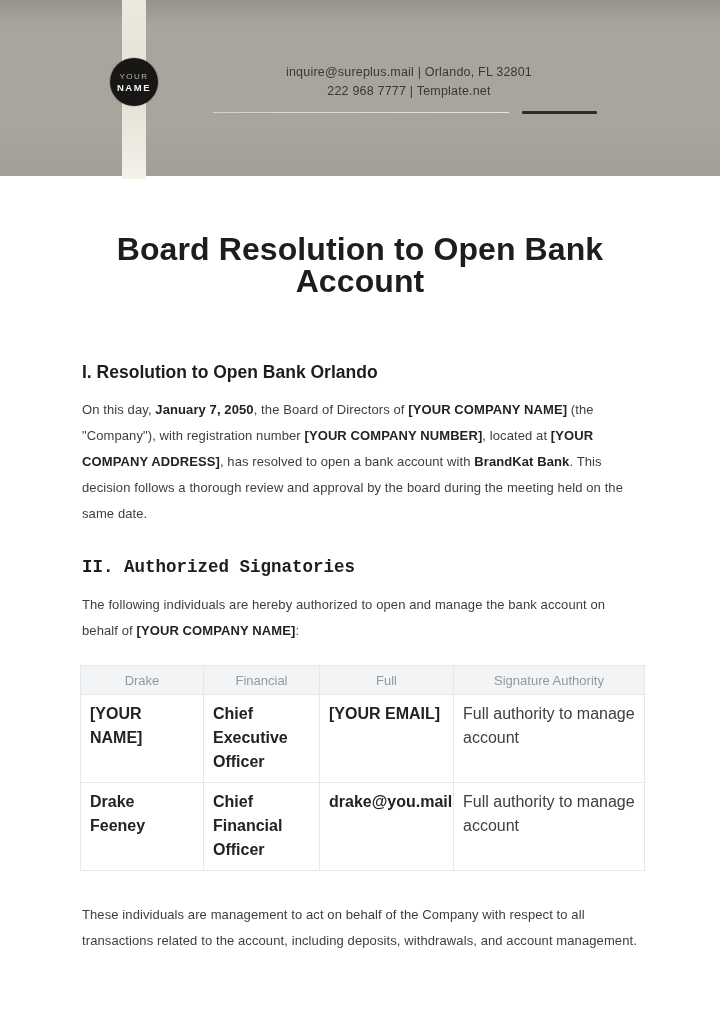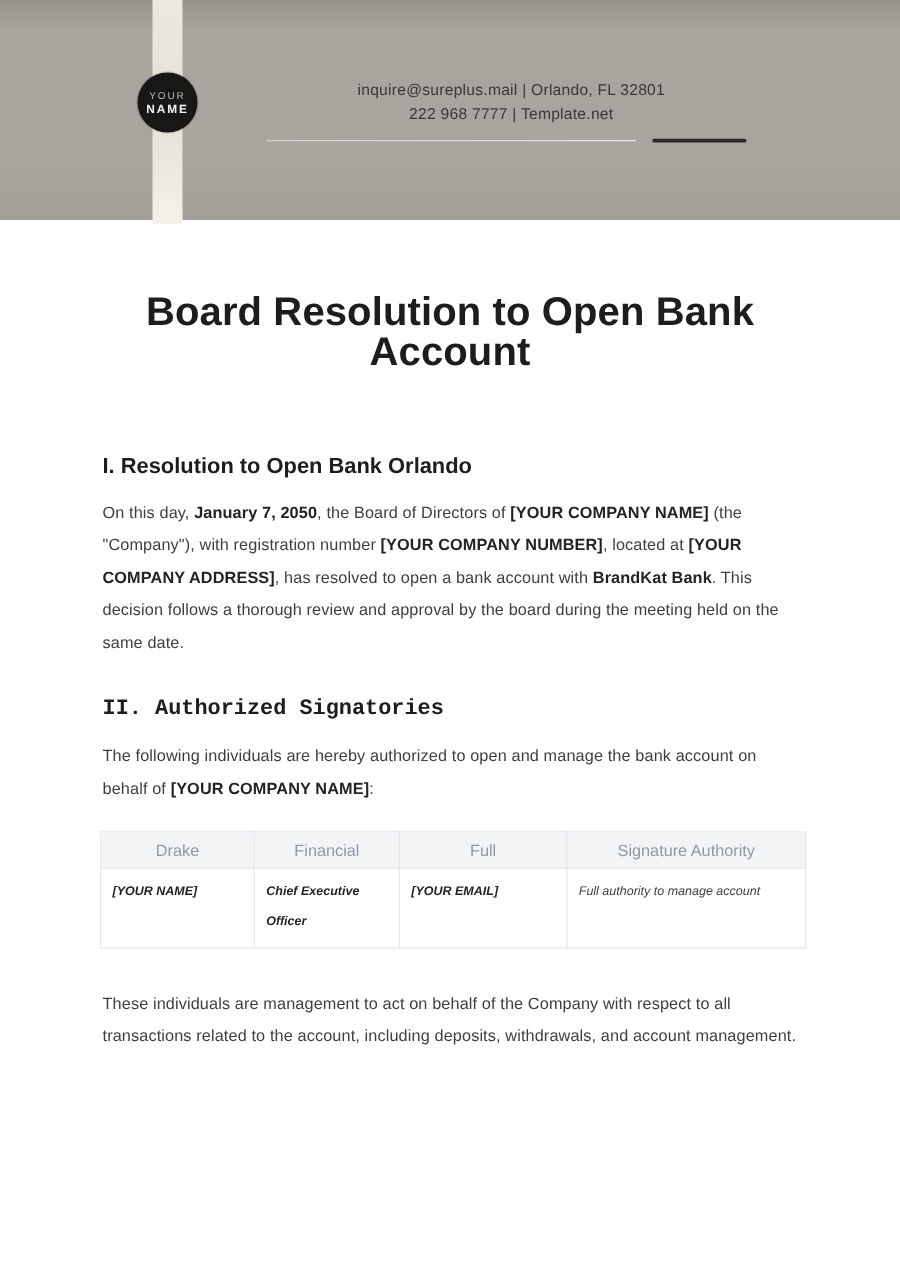--- a/index.html
+++ b/index.html
@@ -72,22 +72,22 @@
     width: 564px; border-collapse: collapse; table-layout: fixed;
   }
   .sig-table th, .sig-table td { border: 1px solid var(--table_border, #e5e8ec); }
   .sig-table th {
     background: var(--table_header_bg, #f3f4f6);
     color: var(--table_header_text, #9298a2);
     font-size: 13px; font-weight: 500; text-align: center;
     height: 29px; padding: 4px 6px;
   }
   .sig-table td {
-    font-size: 10px; line-height: 24px; vertical-align: top;
-    padding: 7px 9px 8px 9px; background: #ffffff; font-style: italic;
+    font-size: 16px; line-height: 24px; vertical-align: top;
+    padding: 7px 9px 8px 9px; background: #ffffff;
   }
   .col-name { width: 123px; }
   .col-position { width: 116px; }
   .col-email { width: 134px; }
   .col-authority { width: 191px; }
   td.cell-strong { font-weight: 700; color: #232325; }
   td.cell-plain { font-weight: 400; color: var(--body_text, #3e3e40); }
 
   .closing-para { margin-top: 31px; }
 </style>
@@ -141,20 +141,26 @@
             <th>Signature Authority</th>
           </tr>
         </thead>
         <tbody>
           <tr>
             <td class="cell-strong">[YOUR NAME]</td>
             <td class="cell-strong">Chief Executive Officer</td>
             <td class="cell-strong">[YOUR EMAIL]</td>
             <td class="cell-plain">Full authority to manage account</td>
           </tr>
+          <tr>
+            <td class="cell-strong">Drake Feeney</td>
+            <td class="cell-strong">Chief Financial Officer</td>
+            <td class="cell-strong">drake@you.mail</td>
+            <td class="cell-plain">Full authority to manage account</td>
+          </tr>
         </tbody>
       </table>
 
       <p class="body-para closing-para">These individuals are management to act on behalf of the Company with respect to all transactions related to the account, including deposits, withdrawals, and account management.</p>
     </section>
 
   </main>
 </div>
 
 </body></html>

